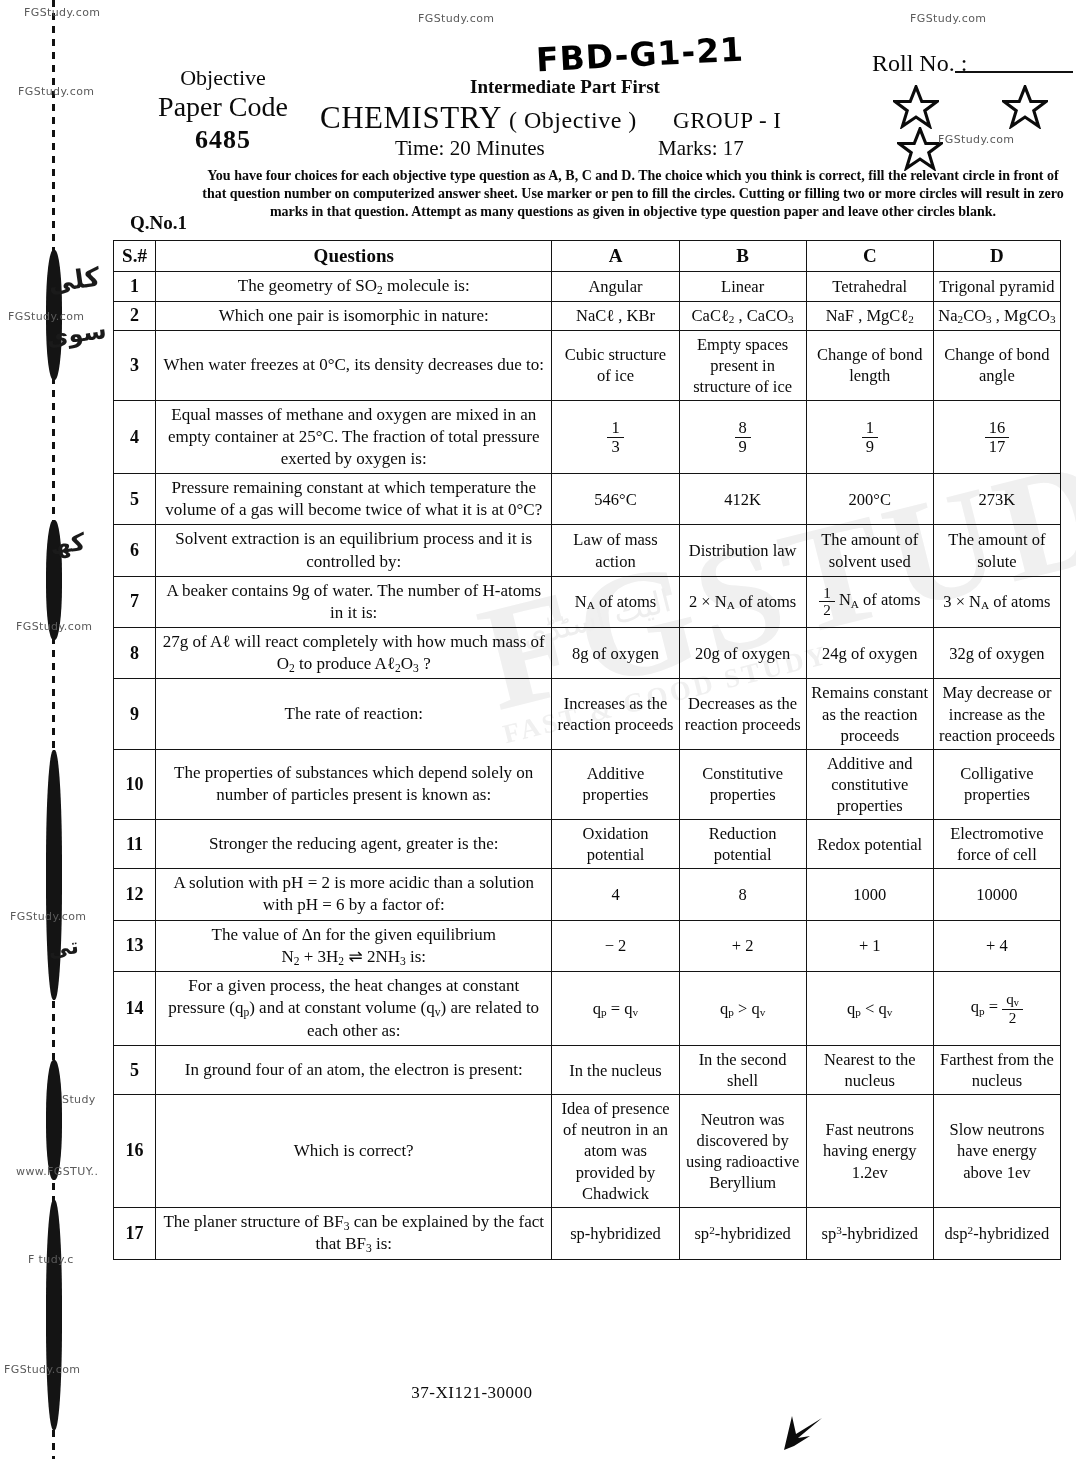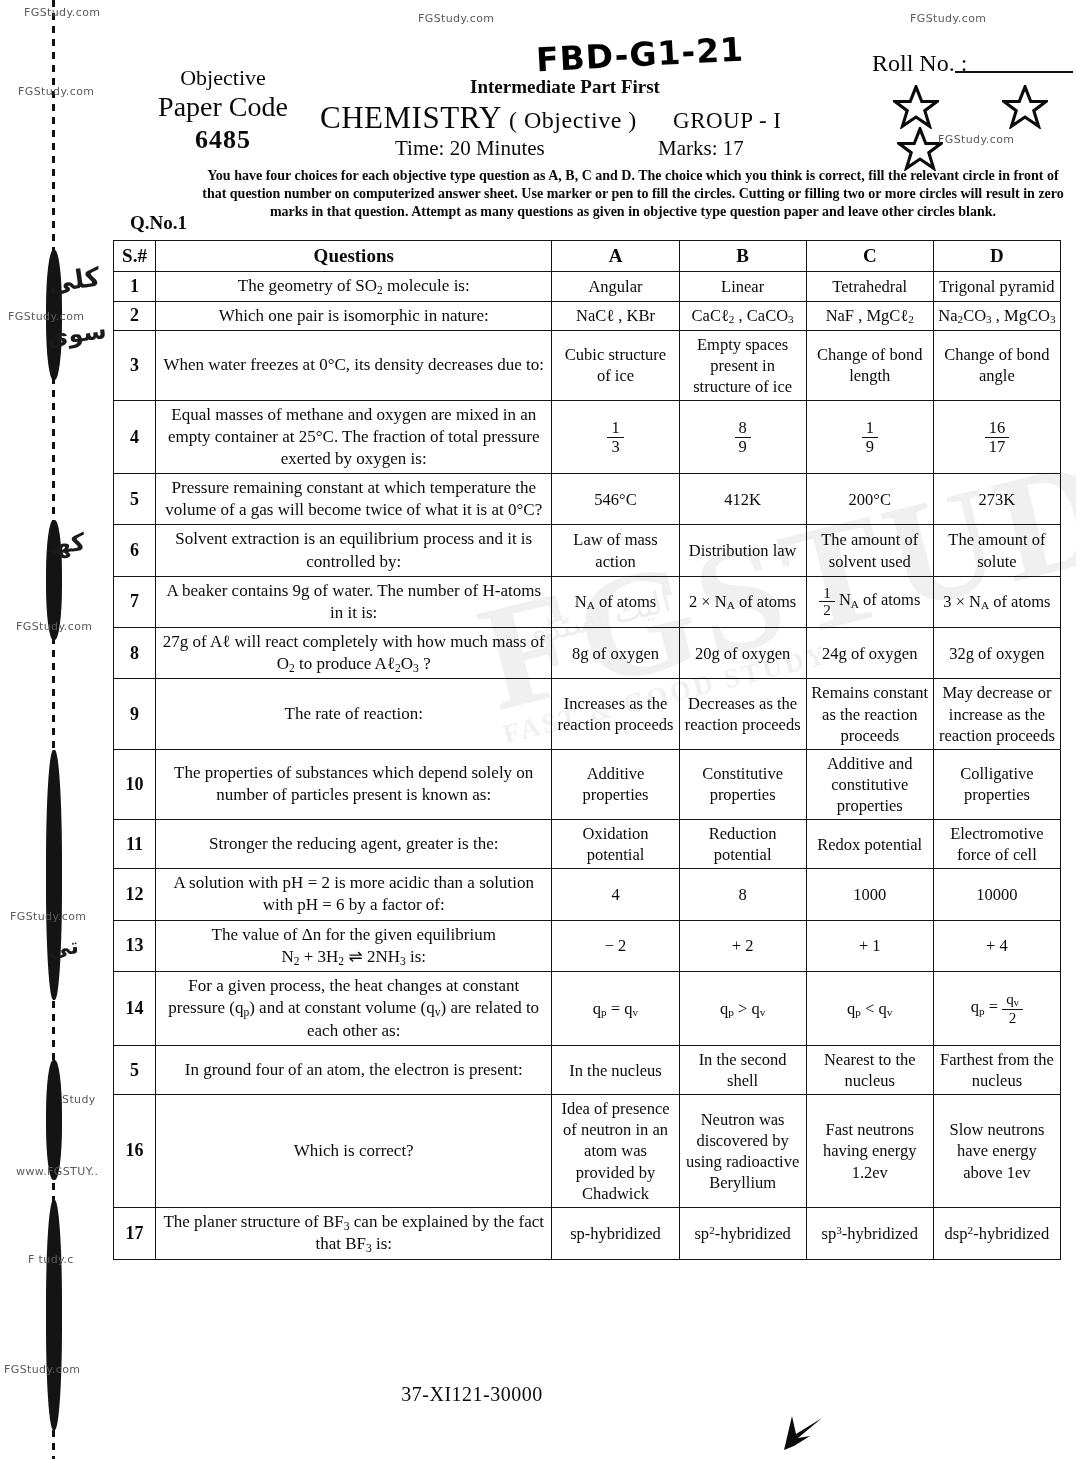--- a/index.html
+++ b/index.html
@@ -74,21 +74,21 @@
   td.op{font-size:16.5px;line-height:1.28;}
   sub{font-size:.68em;vertical-align:-.22em;}
   sup{font-size:.68em;vertical-align:.45em;}
   .frac{display:inline-block;text-align:center;vertical-align:middle;line-height:1.05;}
   .frac .num{display:block;padding:0 4px;border-bottom:1.3px solid #111;}
   .frac .den{display:block;padding:0 4px;}
   .frac.sm{font-size:.92em;}
 
   
   .footer{position:absolute;left:0;top:1383px;width:944px;text-align:center;
-          font-size:20px;letter-spacing:.5px;font-family:"Liberation Serif",serif;}
+          font-size:17px;letter-spacing:.5px;font-family:"Liberation Serif",serif;}
   .tick{position:absolute;left:780px;top:1412px;width:46px;height:40px;}
 </style>
 </head>
 <body>
 
 <div class="sheet">
 
   <div class="wm-big">
     <span>FGSTUDY</span>
     <small>FAST &amp; GOOD STUDY</small>

